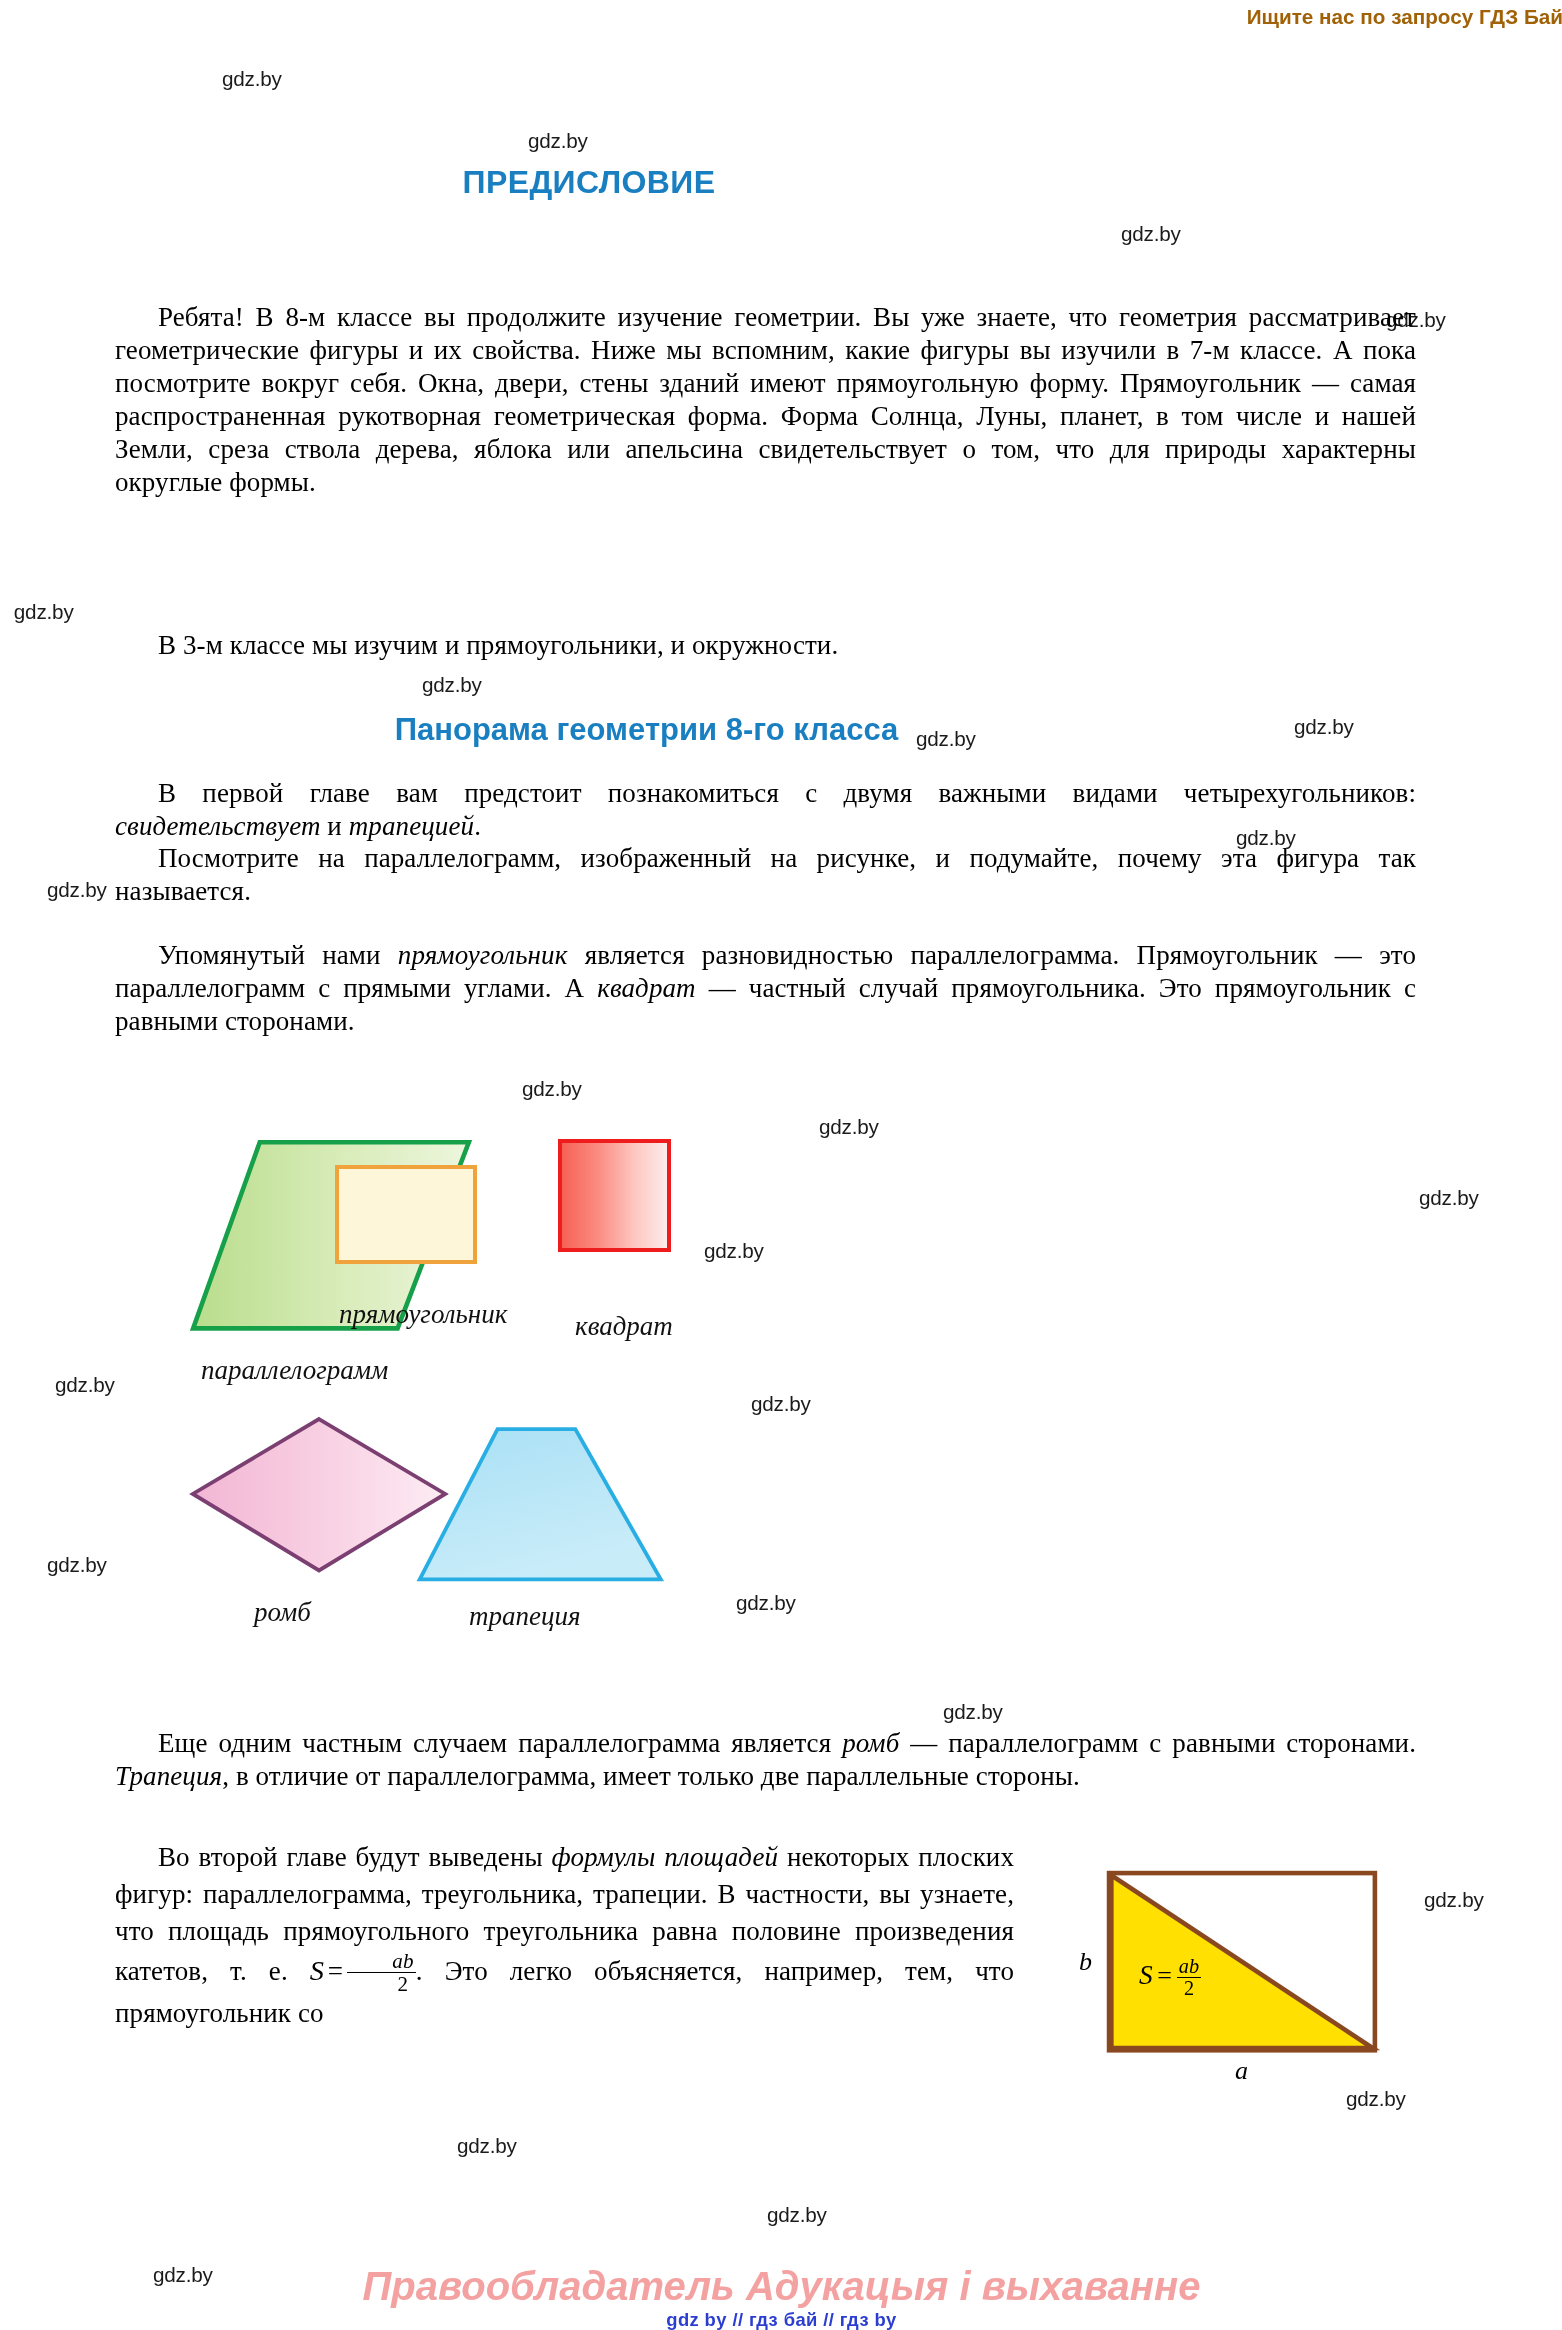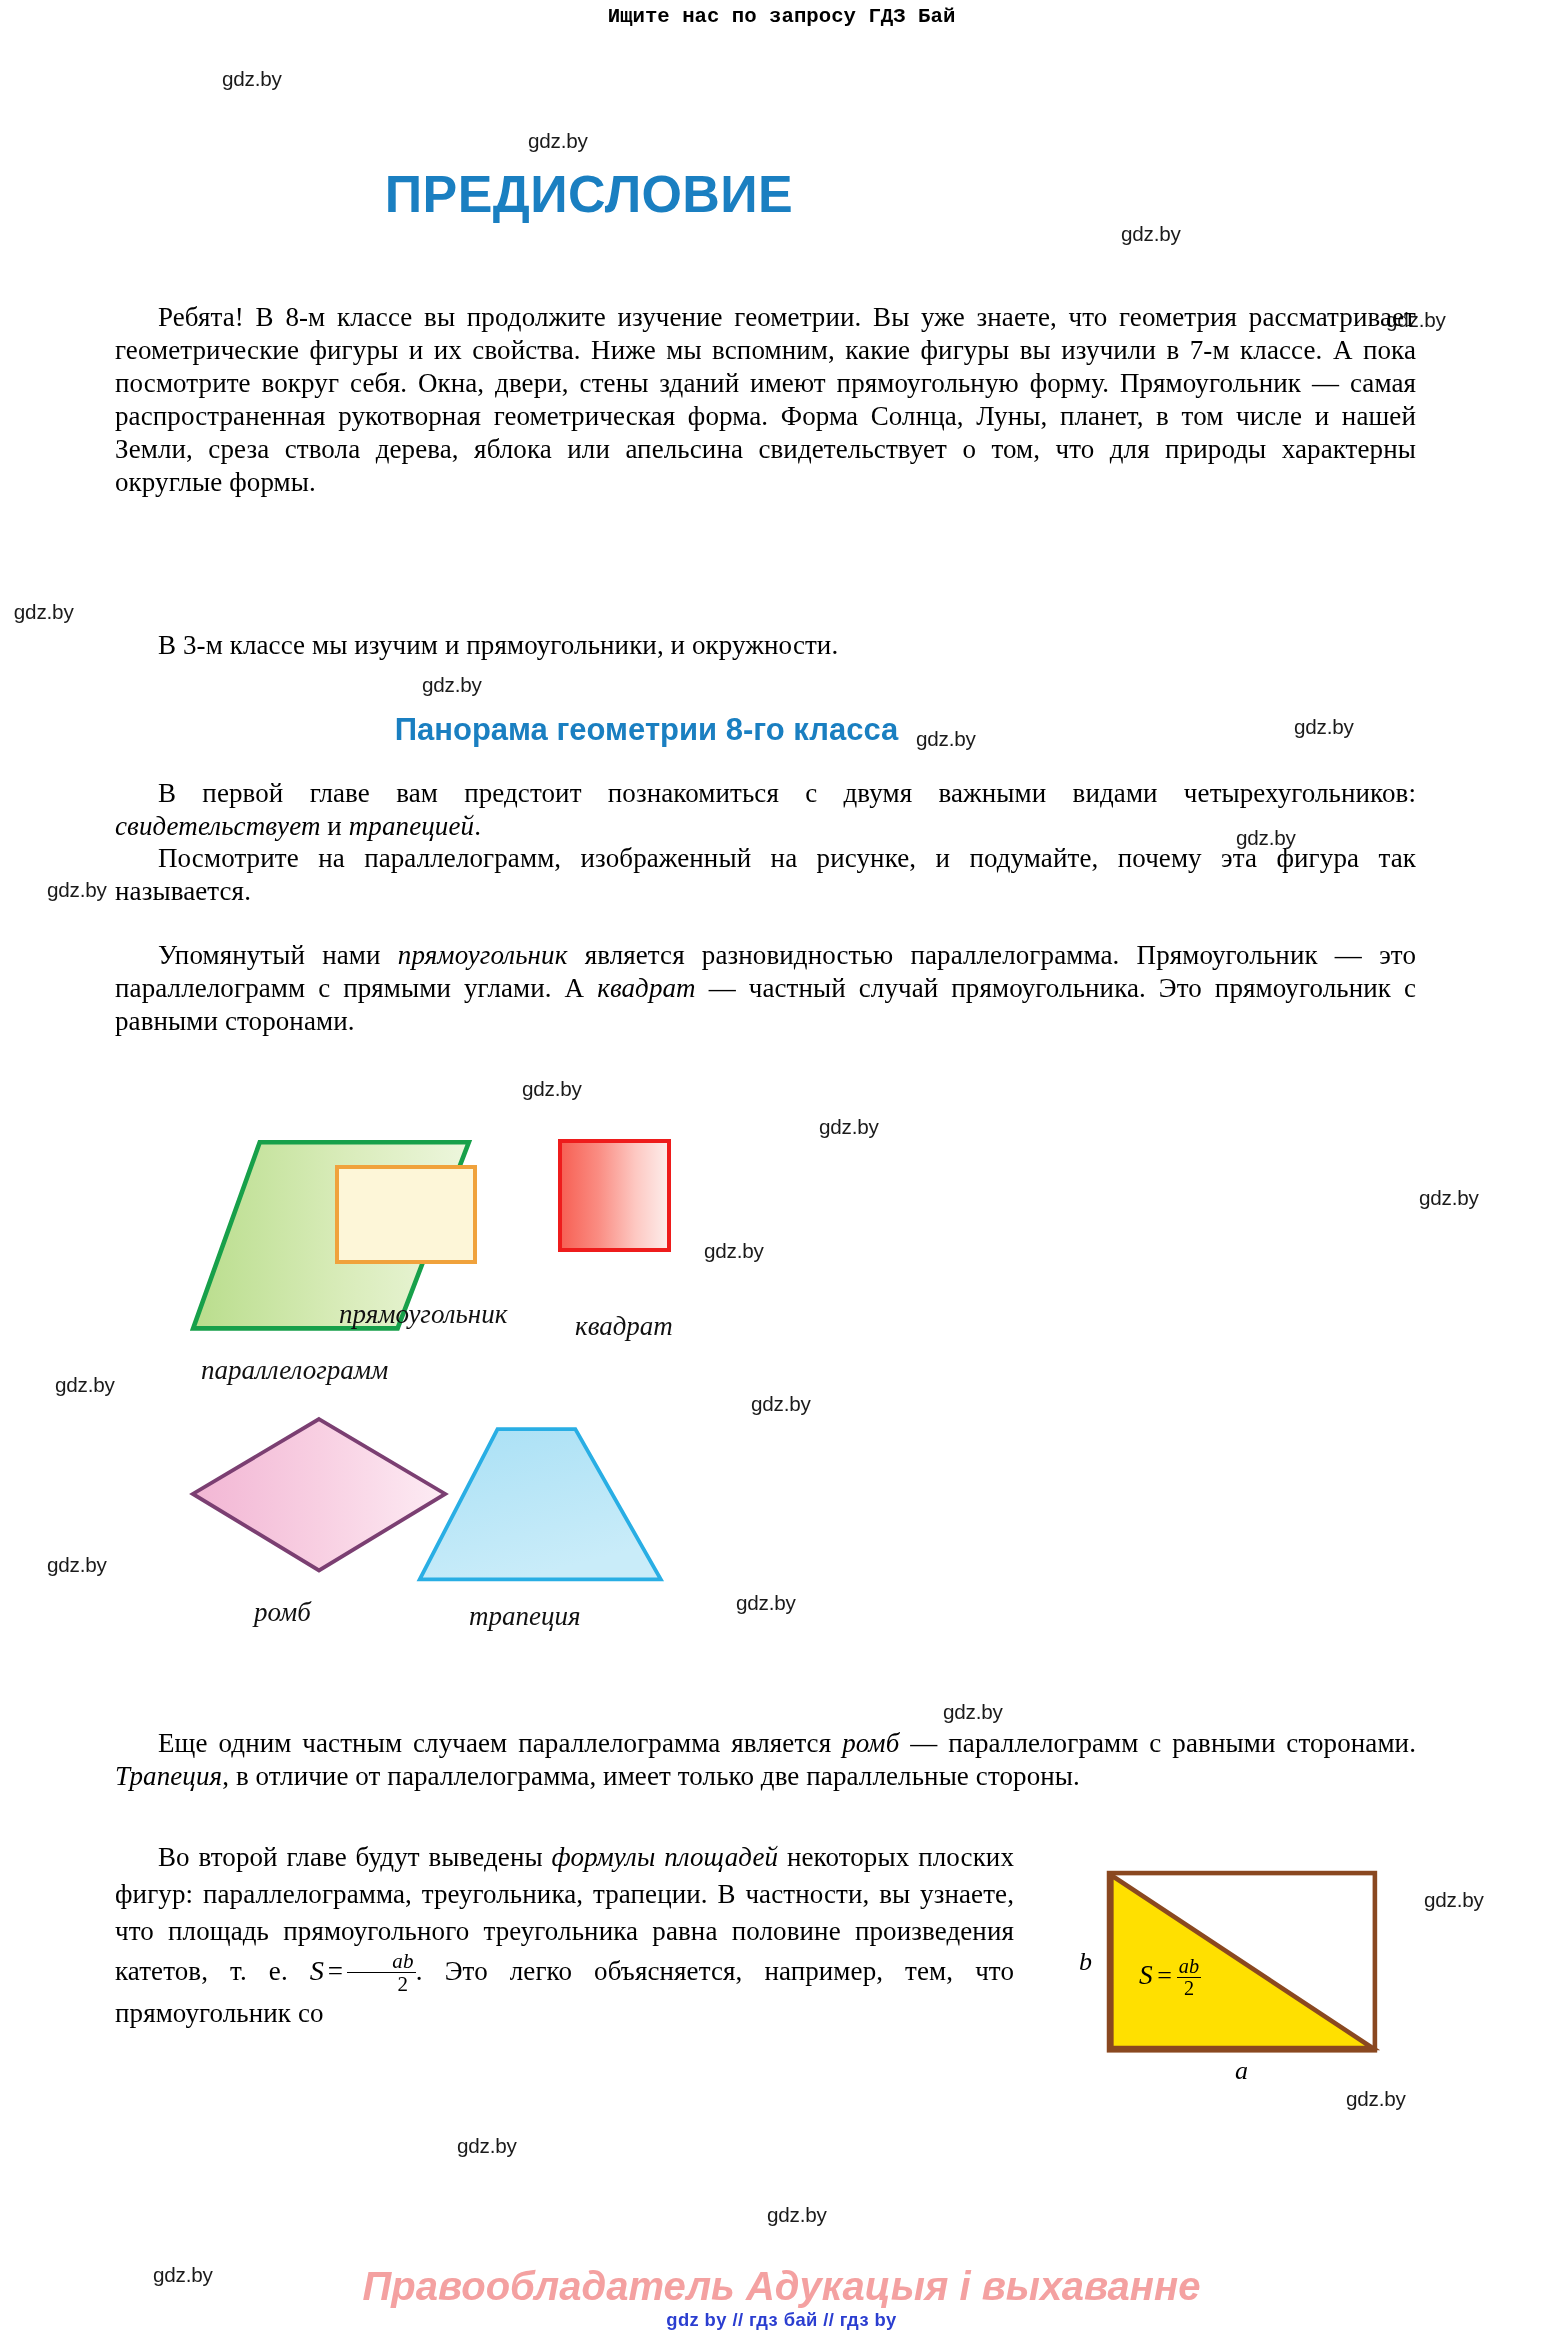--- a/index.html
+++ b/index.html
@@ -21,39 +21,39 @@
     color: #1b1b1b;
     white-space: nowrap;
     letter-spacing: -0.2px;
   }
 
   .top-banner {
     position: absolute;
     top: 4.6px;
     left: 0;
     width: 100%;
-    text-align: center;
-    font-family: Liberation Mono, monospace;
+    text-align: right;
+    font-family: Liberation Sans, sans-serif;
     font-size: 20.7px;
     font-weight: bold;
-    color: #000000;
+    color: #a16207;
     letter-spacing: 0px;
   }
 
   
   .page {
     position: absolute;
     left: 103px;
     top: 0;
     width: 1301px;
   }
 
   h1.chapter-title {
     font-family: "Liberation Sans", sans-serif;
-    font-size: 52px;
+    font-size: 32px;
     font-weight: bold;
     color: #1a7fc1;
     text-align: center;
     margin: 0;
     position: absolute;
     top: 164px;
     left: 0;
     width: 972px;
     letter-spacing: 0.4px;
   }

